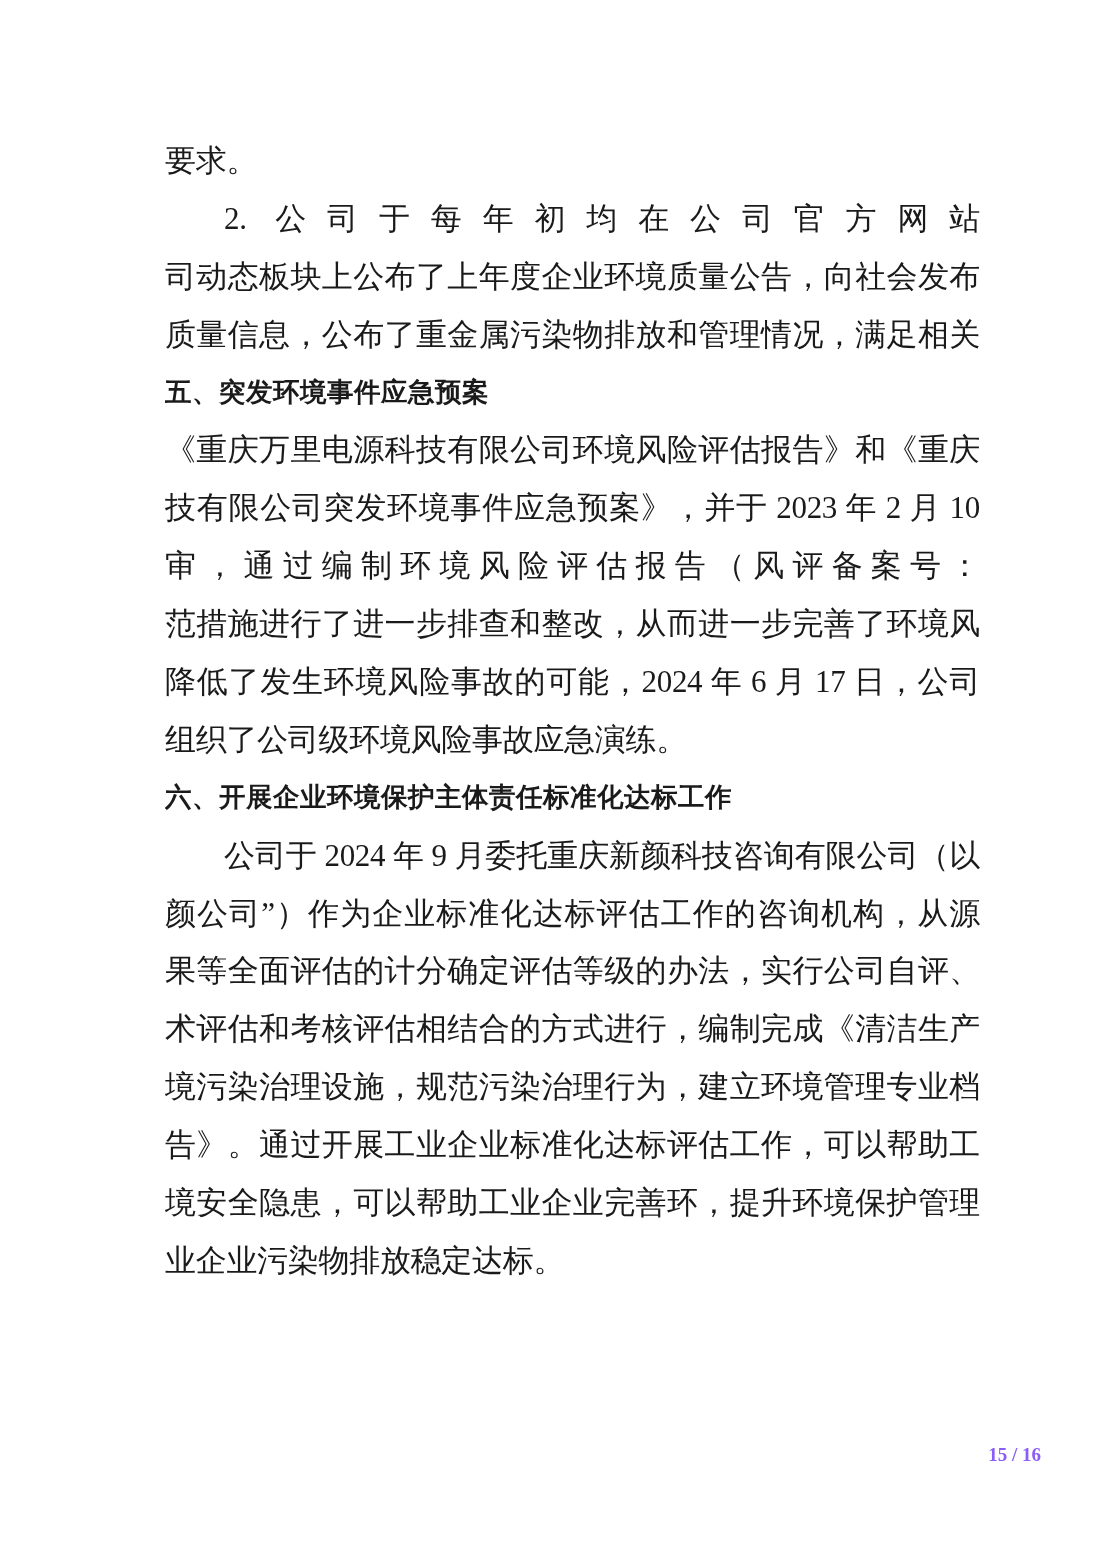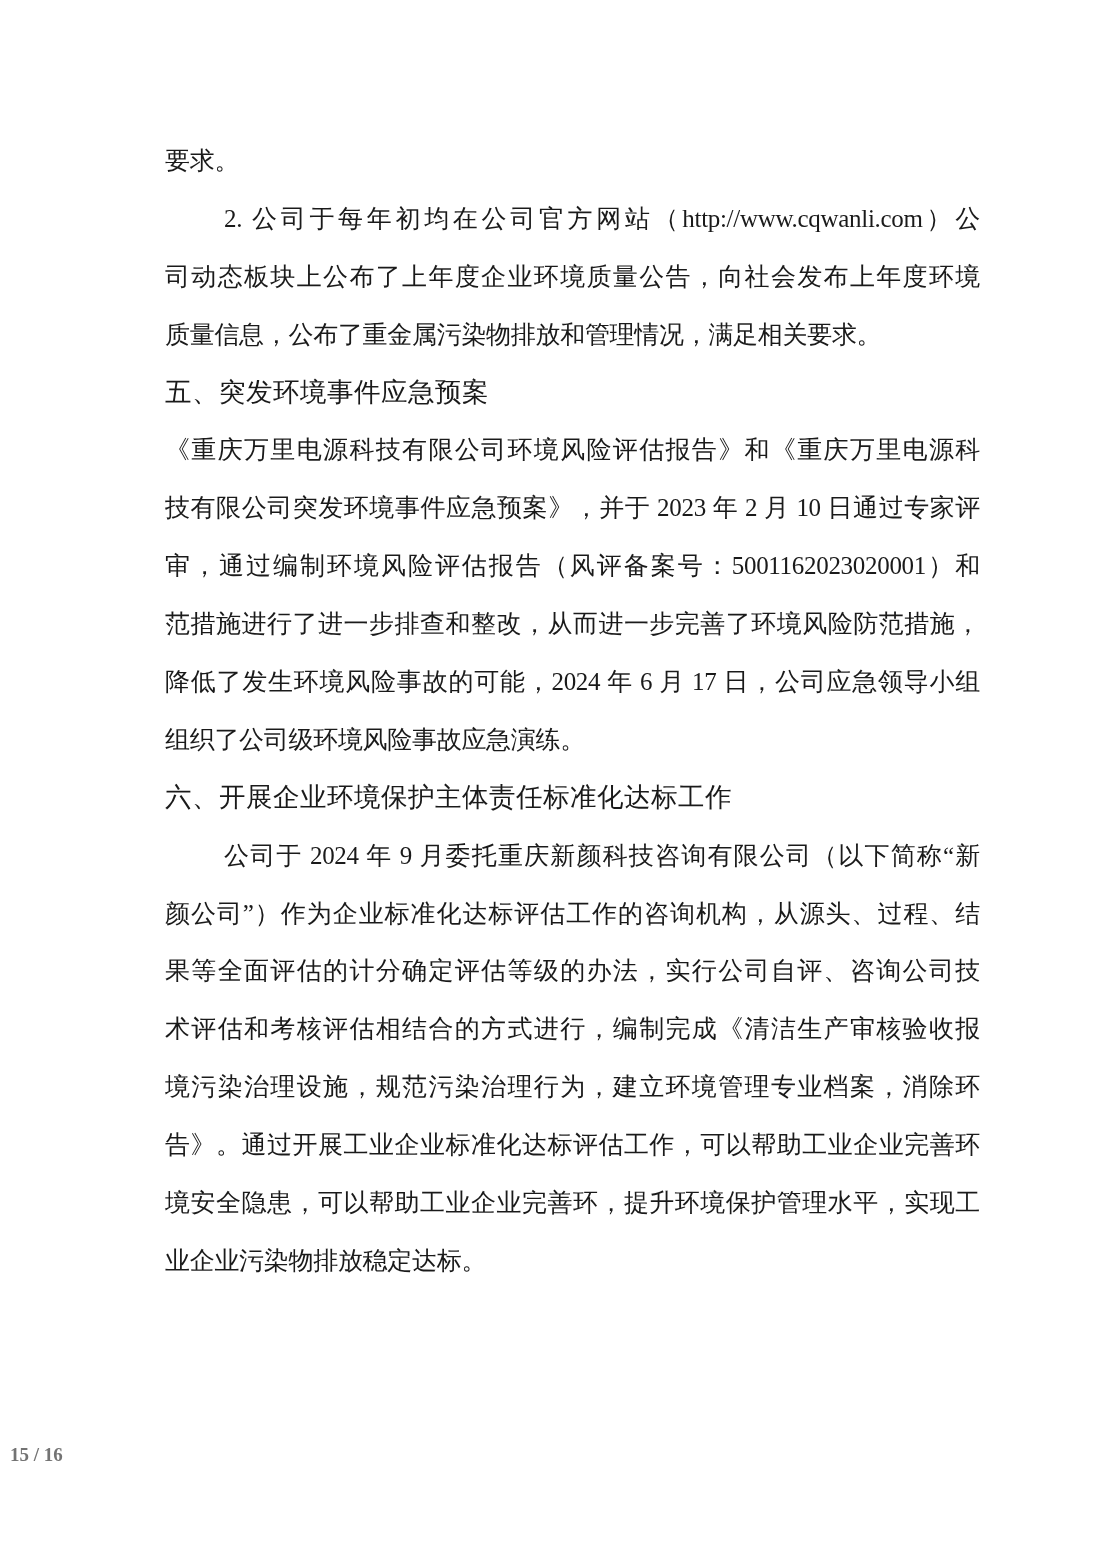--- a/index.html
+++ b/index.html
@@ -16,51 +16,51 @@
     background: #ffffff;
   }
   .doc-body {
     position: absolute;
     left: 165px; top: 132px;
     width: 815px;
   }
   .line {
     height: 57.9px;
     line-height: 57.9px;
-    font-size: 25px;
+    font-size: 31px;
     letter-spacing: -0.3px;
     text-align: justify;
     text-align-last: justify;
     white-space: normal;
     overflow: hidden;
   }
   .line.last {
     text-align-last: left;
   }
   .line.indent {
     text-indent: 59px;
   }
   .line.heading {
     font-family: "Liberation Sans", "DejaVu Sans", sans-serif;
-    font-weight: normal;
+    font-weight: bold;
     font-size: 26.5px;
     letter-spacing: 0.5px;
     text-align: right;
     text-align-last: left;
   }
   .footer {
     position: absolute;
     left: 0; top: 1444px;
     width: 1041px;
-    text-align: left;
+    text-align: right;
     text-indent: 10px;
     font-family: "Liberation Serif", "DejaVu Serif", serif;
     font-weight: bold;
     font-size: 19px;
-    color: #737373;
+    color: #8b5cf6;
   }
 </style>
 </head>
 <body>
 
 <div class="page">
   <div class="doc-body">
       <div class="line last">要求。</div>
       <div class="line indent">2. 公司于每年初均在公司官方网站（http://www.cqwanli.com）公</div>
       <div class="line">司动态板块上公布了上年度企业环境质量公告，向社会发布上年度环境</div>

